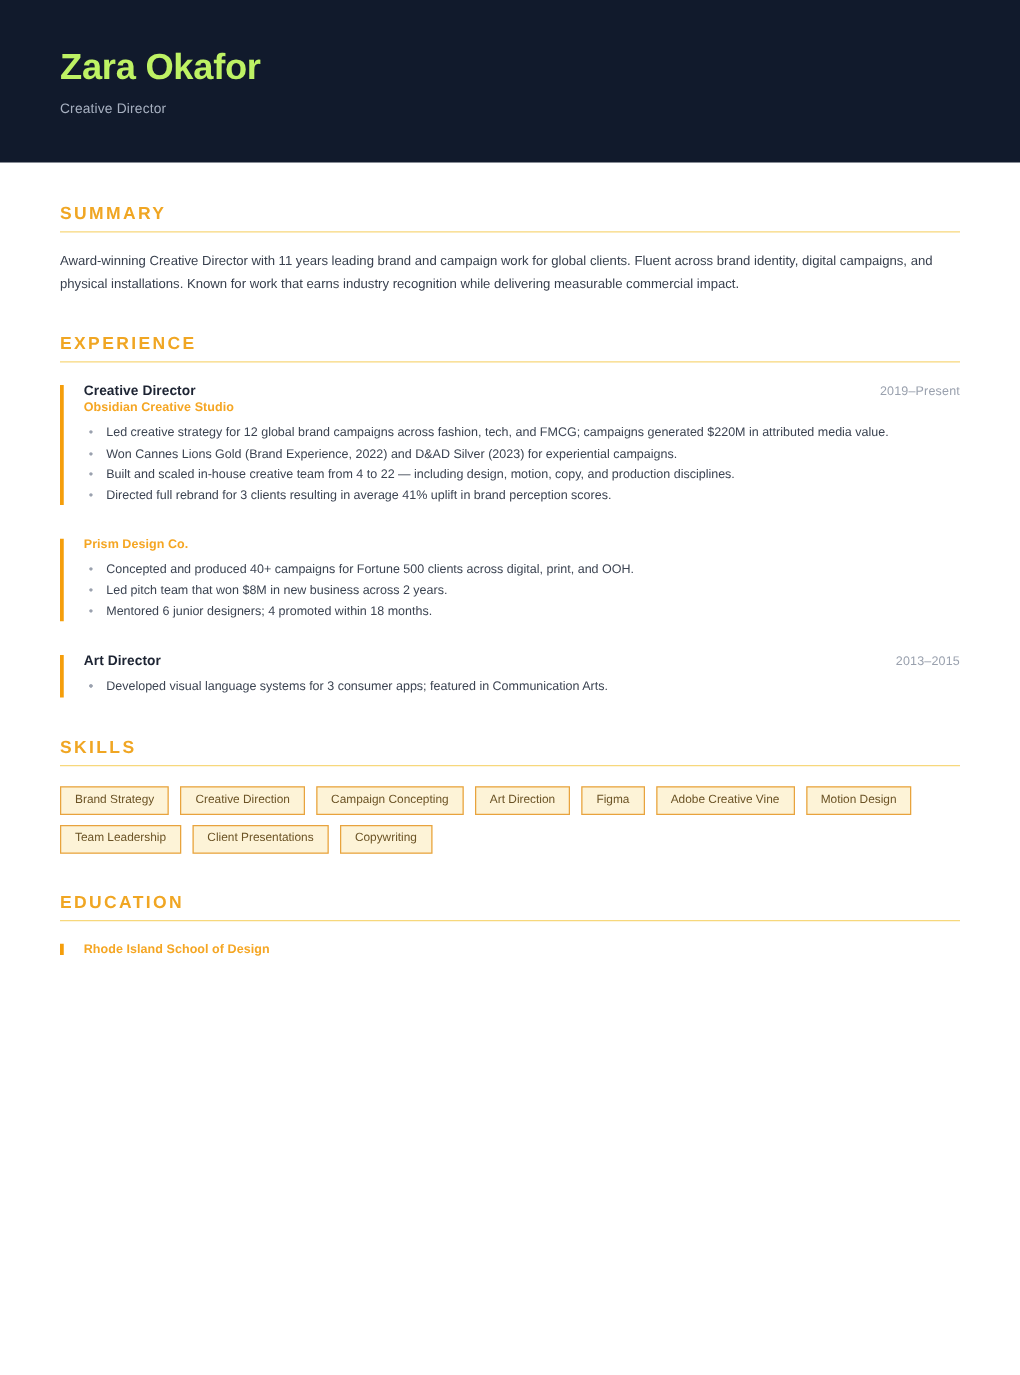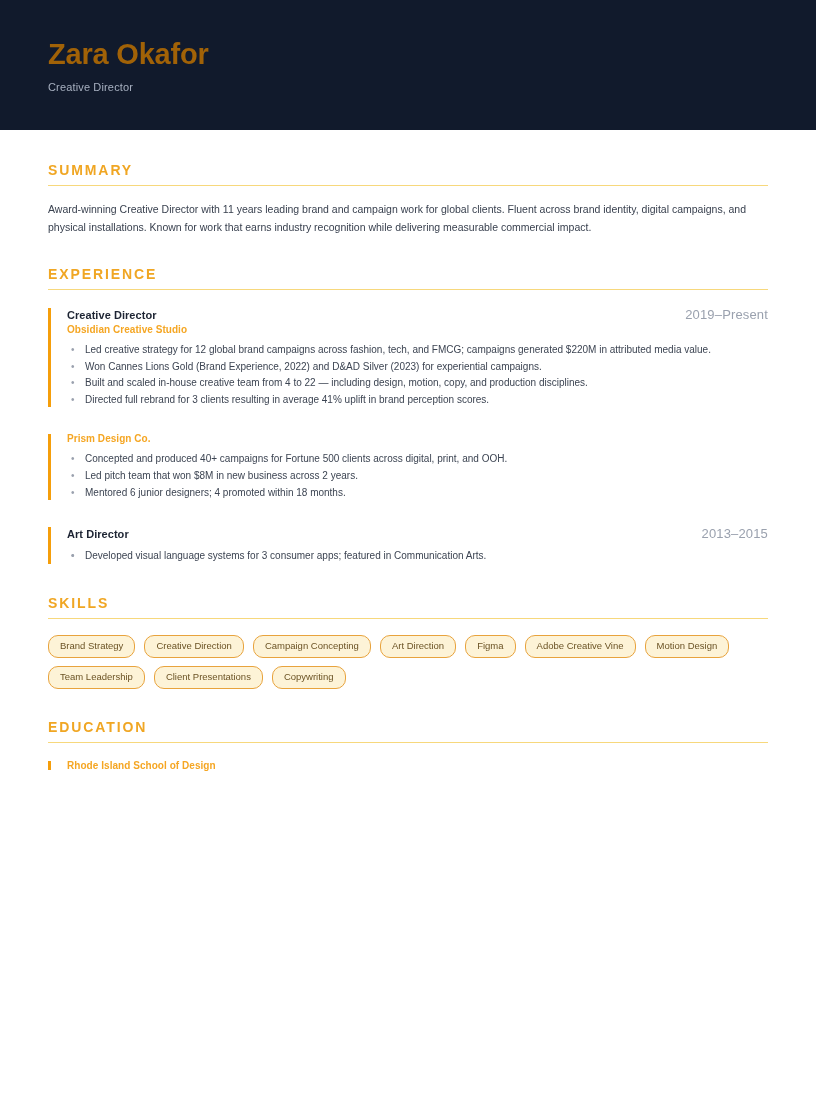--- a/index.html
+++ b/index.html
@@ -28,21 +28,21 @@
     position: relative;
   }
 
   .header-left {
     padding-top: 38px;
   }
 
   .name {
     font-size: 29px;
     font-weight: bold;
-    color: #a16207;
+    color: #bef264;
     letter-spacing: -0.2px;
     line-height: 1.12;
   }
 
   .headline {
     margin-top: 11px;
     font-size: 11px;
     color: #a7b0c0;
     letter-spacing: 0.15px;
   }
@@ -124,21 +124,21 @@
   }
 
   .entry-role {
     font-size: 11px;
     font-weight: bold;
     color: #1d2433;
     letter-spacing: 0.05px;
   }
 
   .entry-dates {
-    font-size: 13px;
+    font-size: 10px;
     color: #9aa1ae;
     letter-spacing: 0.15px;
     white-space: nowrap;
     padding-left: 14px;
   }
 
   .entry-org {
     margin-top: 2px;
     font-size: 10px;
     font-weight: bold;
@@ -172,21 +172,21 @@
   .skills {
     margin-top: 16px;
     display: flex;
     flex-wrap: wrap;
     gap: 8px 9px;
   }
 
   .chip {
     background: #fdf3d7;
     border: 1px solid #e8a33d;
-    border-radius: 10px;
+    border-radius: 0;
     padding: 4px 11px 5px;
     font-size: 9.5px;
     color: #6b5325;
     line-height: 12px;
     white-space: nowrap;
   }
 
   
   .edu .entry { margin-bottom: 0; }
   .edu .entry-org { margin-top: 5px; }

